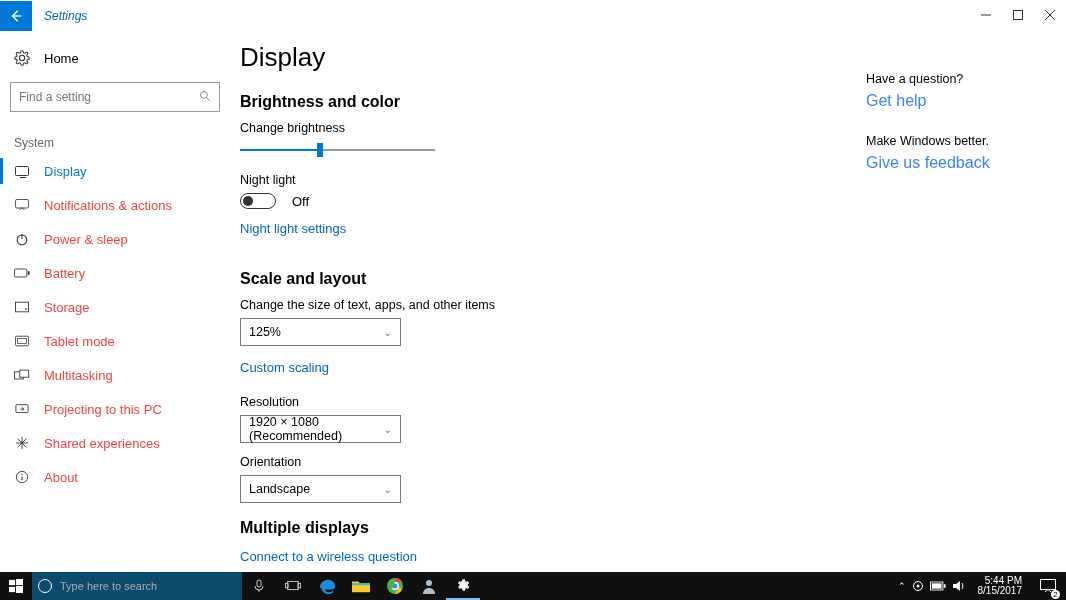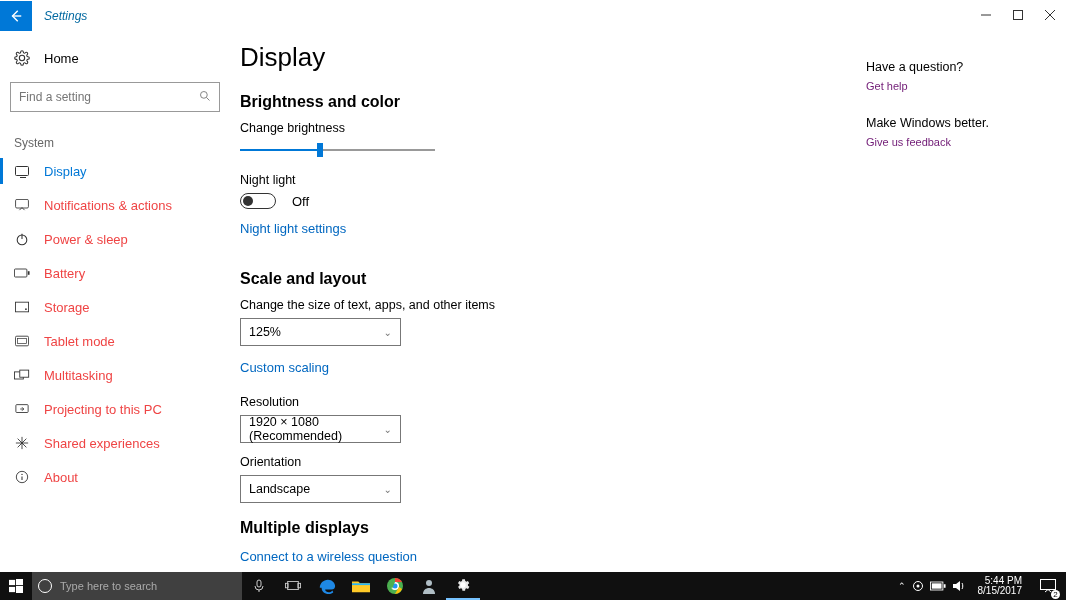--- a/index.html
+++ b/index.html
@@ -35,29 +35,29 @@
   .slider-track { position:absolute; top:8px; height:2px; left:0; right:0; background:#999;}
   .slider-fill { position:absolute; top:8px; height:2px; left:0; width:41%; background:#0078D7;}
   .slider-thumb { position:absolute; top:2px; left:41%; width:6px; height:14px; background:#0078D7; transform:translateX(-50%);}
   .toggle-row { display:flex; align-items:center; gap:16px; margin-bottom:10px;}
   .toggle { width:36px; height:16px; border:1.5px solid #333; border-radius:9px; position:relative;}
   .toggle .knob { width:10px; height:10px; border-radius:50%; background:#333; position:absolute; top:1.5px; left:2px;}
   .toggle-label { font-size:13px;}
   .link { color:#0067C0; font-size:13px; cursor:pointer; margin-bottom: 14px; display:inline-block;}
   .dropdown { width:161px; height:28px; border:1px solid #777; display:flex; align-items:center; justify-content:space-between; padding:0 8px; font-size:12.5px; margin-bottom:12px; cursor:pointer;}
   .chev { color:#777; font-size:10px;}
-  .help-box { position:absolute; right:40px; top:28px; width:160px;}
+  .help-box { position:absolute; right:40px; top:40px; width:160px;}
   .help-box .q { font-size:12.5px; margin-bottom:6px;}
-  .help-box .a { color:#701a75; font-size:11px; cursor:pointer; display:block; margin-bottom:24px;}
+  .help-box .a { color:#3b82f6; font-size:16px; cursor:pointer; display:block; margin-bottom:24px;}
   .multi-note { font-size:12.5px; width: 300px; margin: 8px 0 10px 0; line-height:1.3;}
 
   
   .taskbar { position:absolute; bottom:0; left:0; right:0; height:28px; background:#101010; display:flex; align-items:center; color:#fff; font-size:11px;}
   .tb-start { width:32px; display:flex; align-items:center; justify-content:center;}
-  .tb-search { display:flex; align-items:center; gap:8px; background:#404040; height:28px; padding:0 10px 0 6px; width:210px;}
+  .tb-search { display:flex; align-items:center; gap:8px; background:#0c4a6e; height:28px; padding:0 10px 0 6px; width:210px;}
   .tb-search .circle { width:14px; height:14px; border:1.5px solid #fff; border-radius:50%;}
   .tb-search span { color:#aaa;}
   .tb-icons { display:flex; align-items:center; height:28px;}
   .tb-icons > div { width:34px; height:28px; display:flex; align-items:center; justify-content:center;}
   .tb-tray { margin-left:auto; display:flex; align-items:center; gap:6px; padding-right:4px;}
   .tb-clock { text-align:right; line-height:1.05; font-size:10px; padding: 0 6px;}
   .tb-notif { width:28px; height:28px; display:flex; align-items:center; justify-content:center; position:relative;}
   .ico-monitor { width:14px; height:10px; border:1.2px solid currentColor; border-radius:1.5px; position:relative;}
   .ico-monitor::after{content:"";position:absolute;bottom:-3px;left:4px;width:6px;height:1.2px;background:currentColor;}
   .gear-icon svg, .home-icon svg, .power-icon svg { display:block;}

